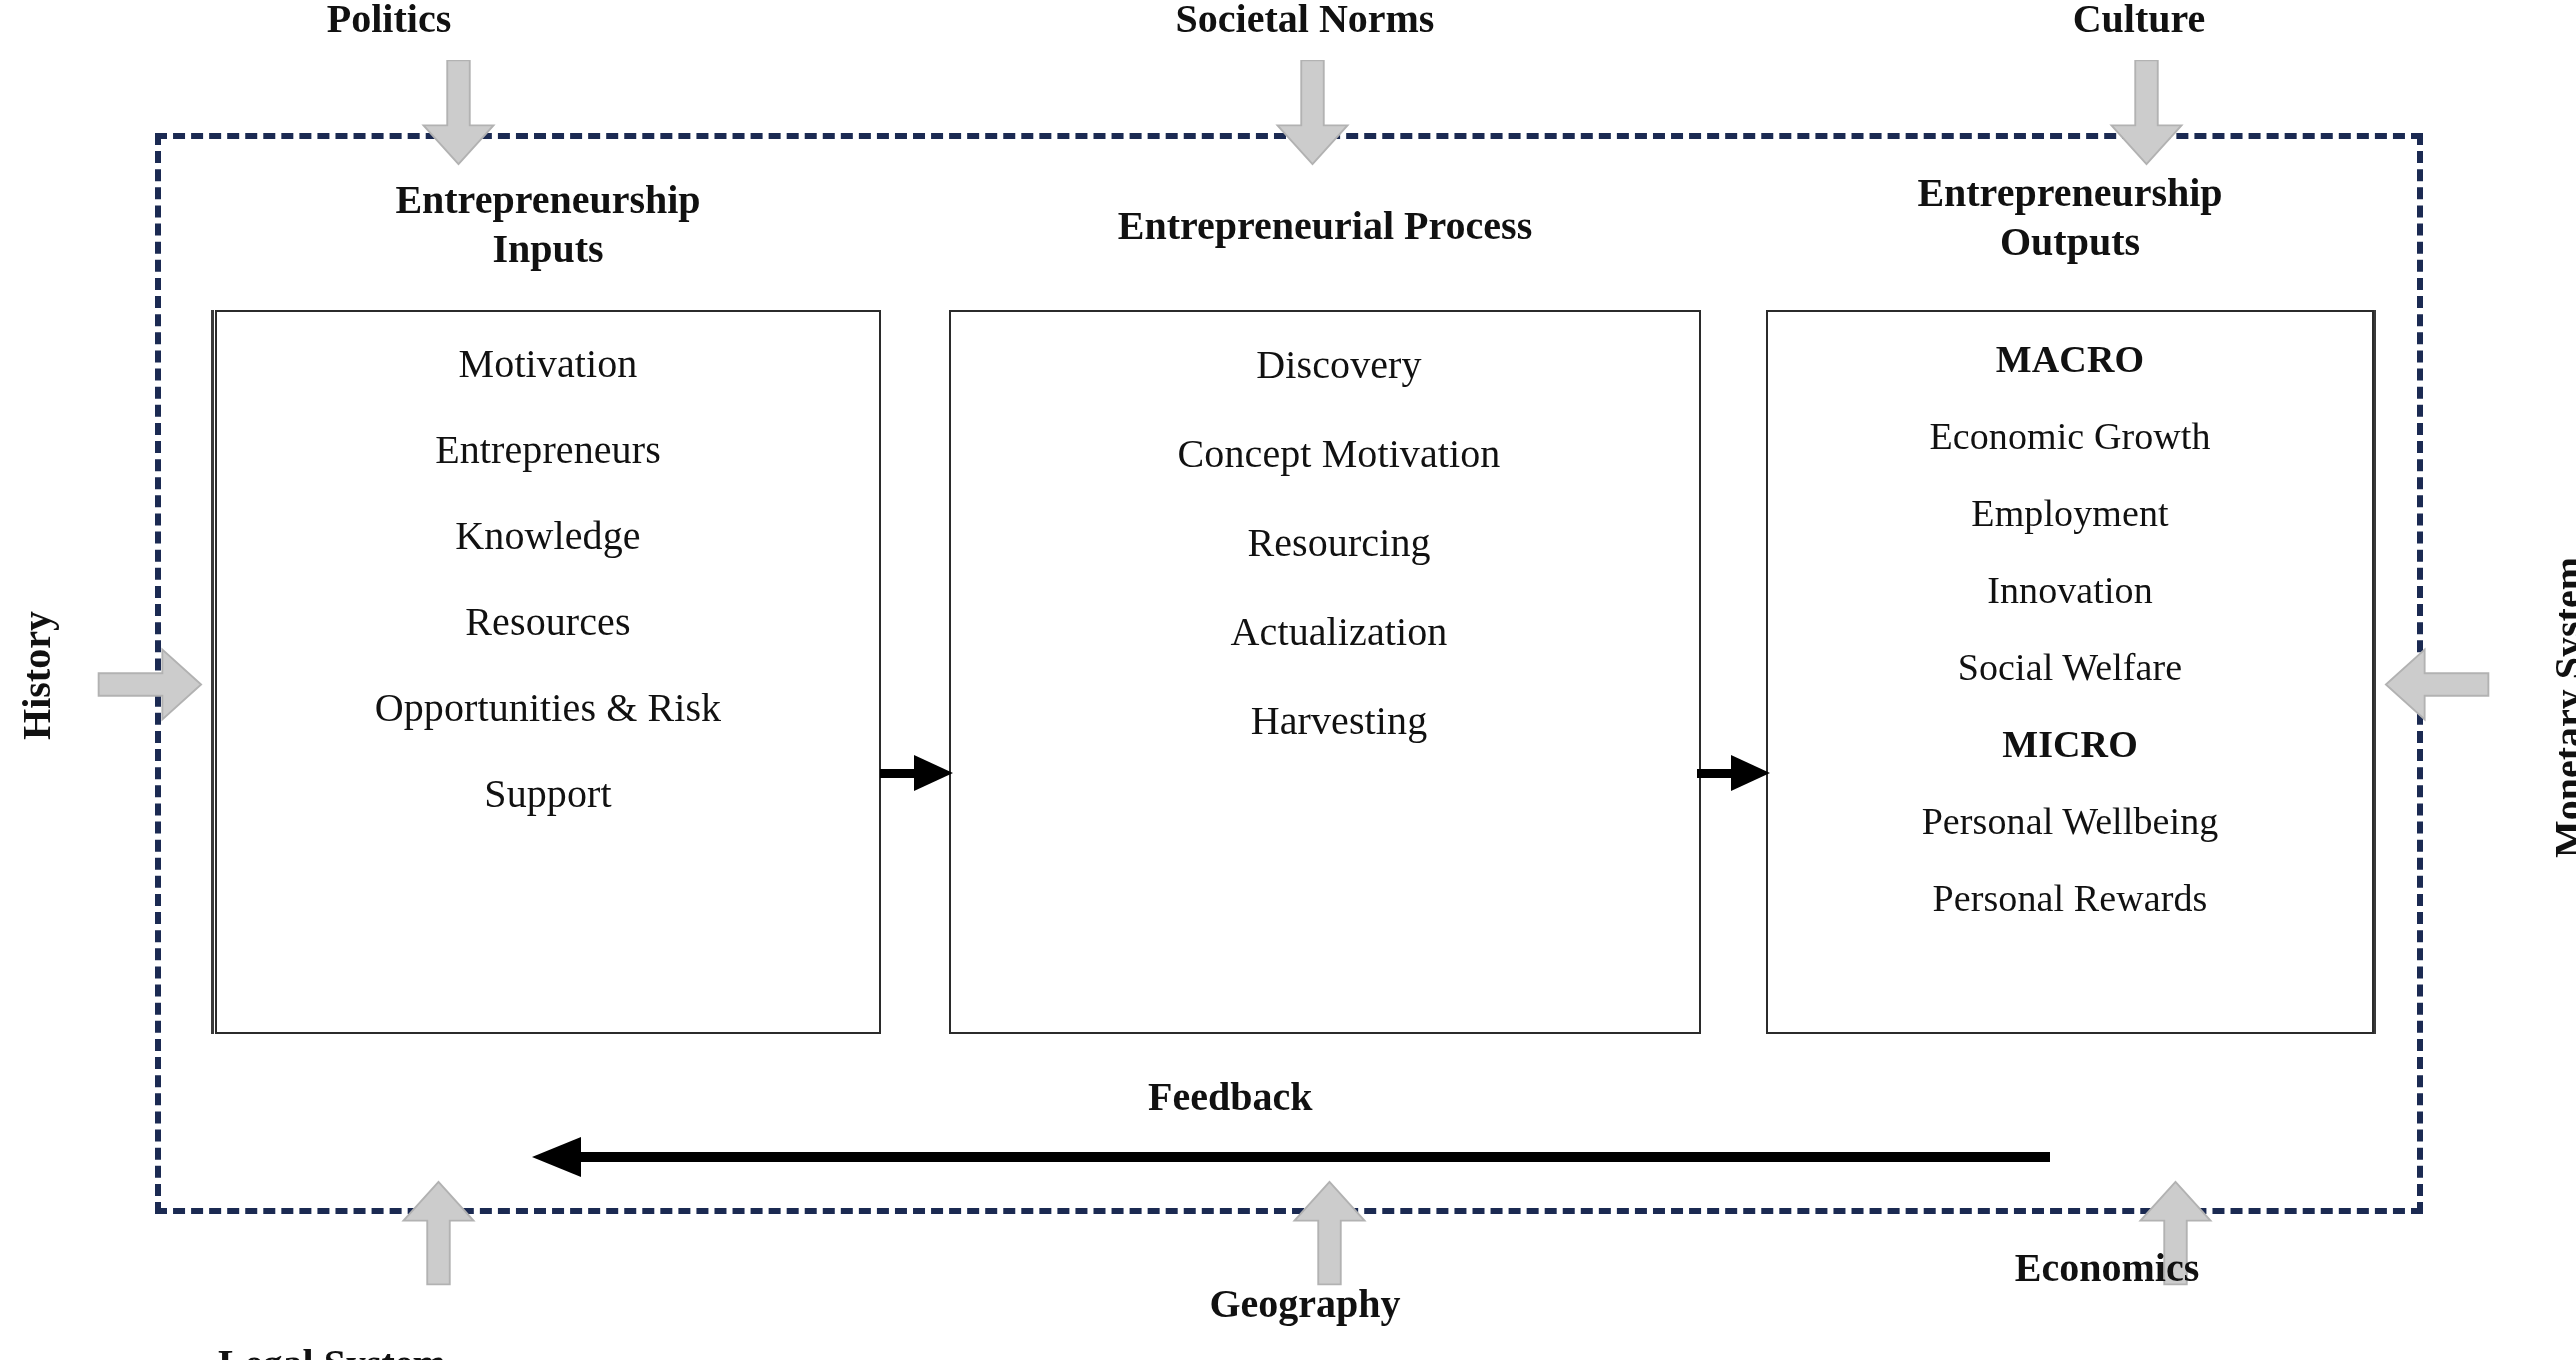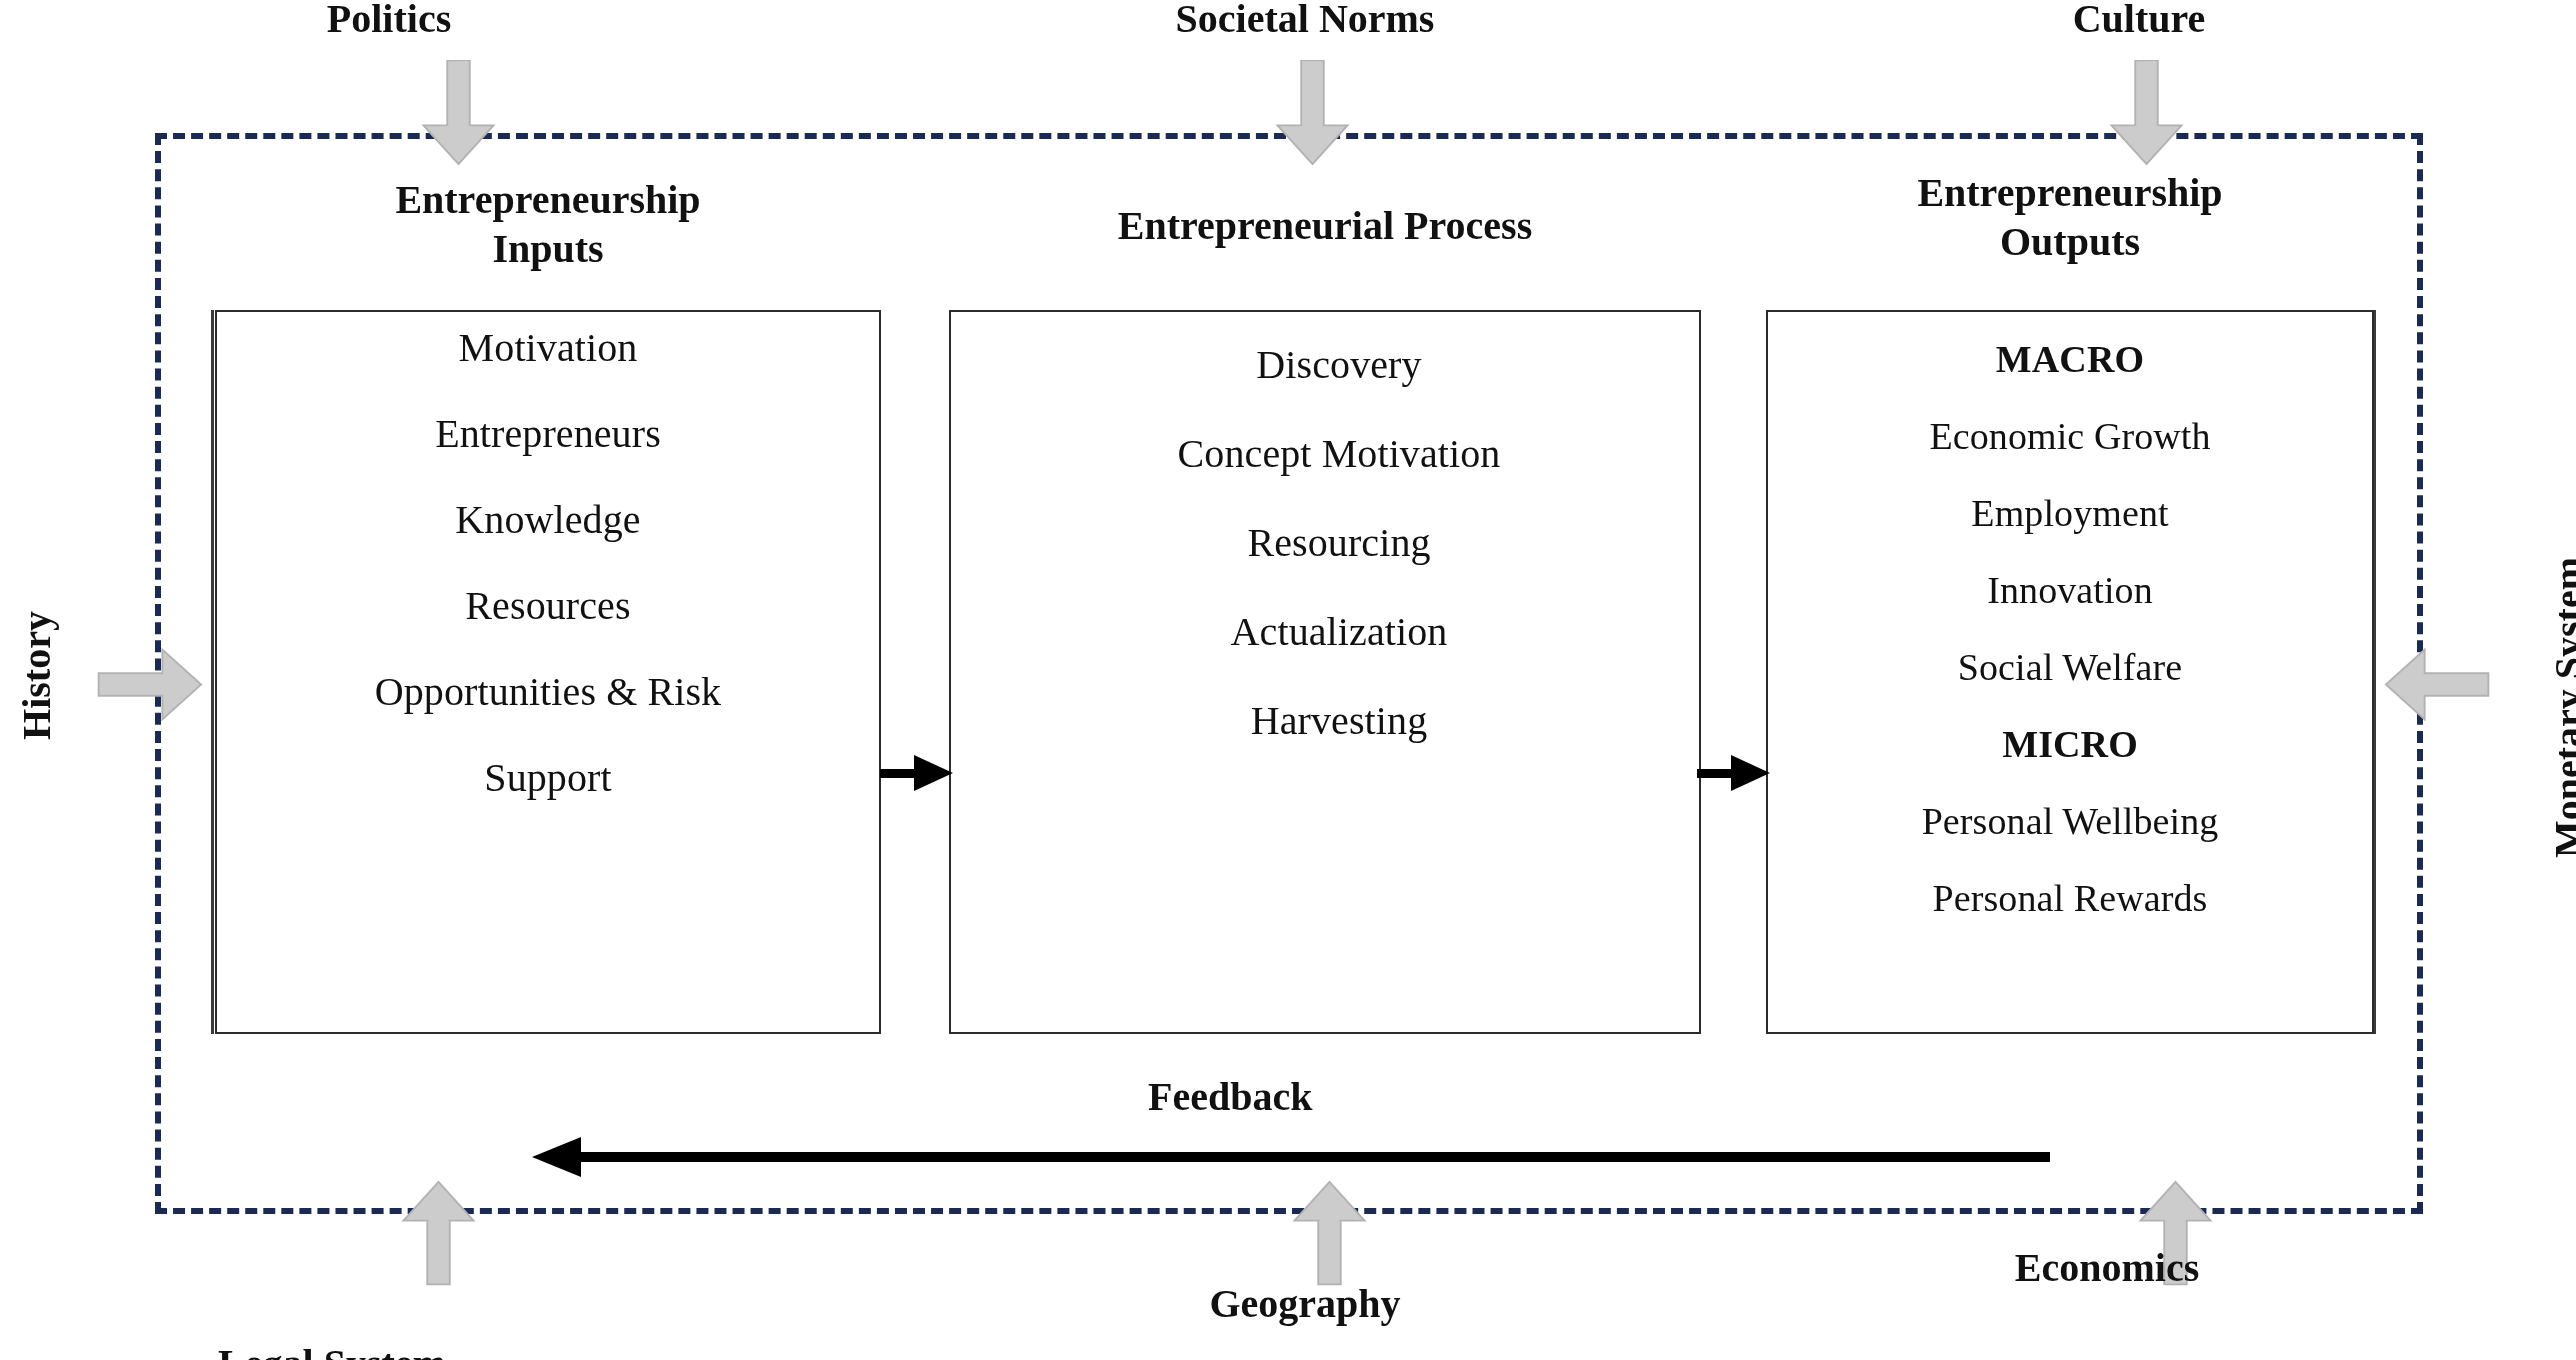--- a/index.html
+++ b/index.html
@@ -36,21 +36,21 @@
     margin:0 0 48px 0;
     white-space:nowrap;
     text-align:center;
   }
   .pbox .item.strong{font-weight:700;}
 
   #box-inputs{left:215px;top:310px;width:666px;height:724px;}
   #box-process{left:949px;top:310px;width:752px;height:724px;}
   #box-outputs{left:1766px;top:310px;width:608px;height:724px;}
 
-  #box-inputs .items{padding-top:16px;}
+  #box-inputs .items{padding-top:16px;margin-top:16px;}
   #box-inputs .item{margin-bottom:46px;font-size:40px;}
   #box-process .items{padding-top:33px;padding-left:28px;}
   #box-process .item{margin-bottom:49px;font-size:40px;}
   #box-outputs .items{padding-top:28px;}
   #box-outputs .item{margin-bottom:39px;font-size:38px;}
 
   
   .caption{
     position:absolute;
     font-weight:700;

